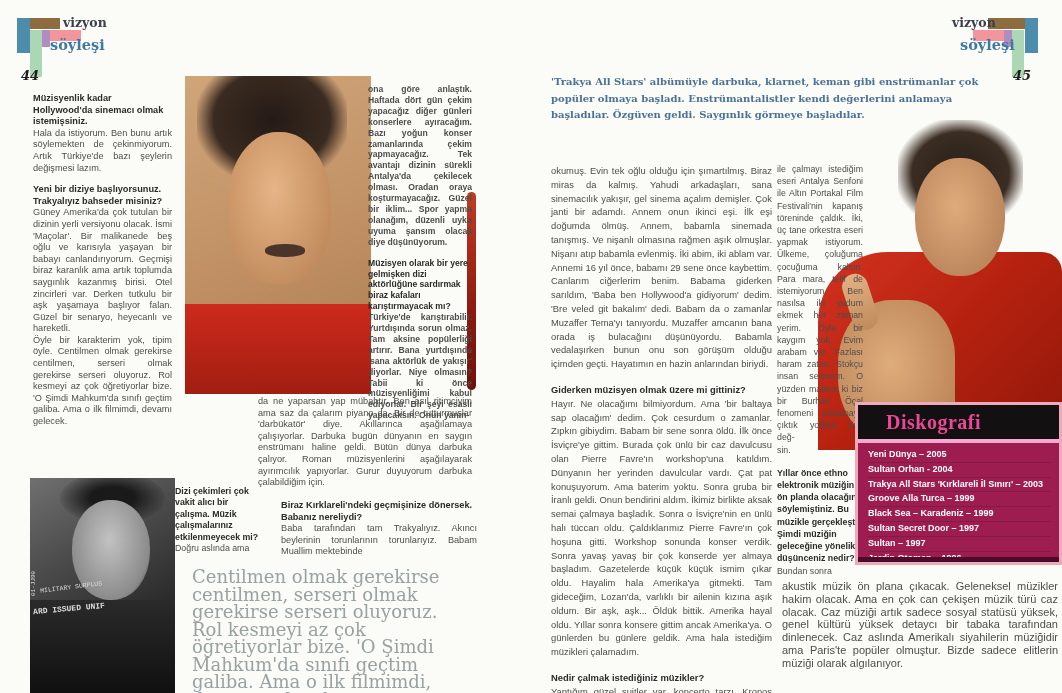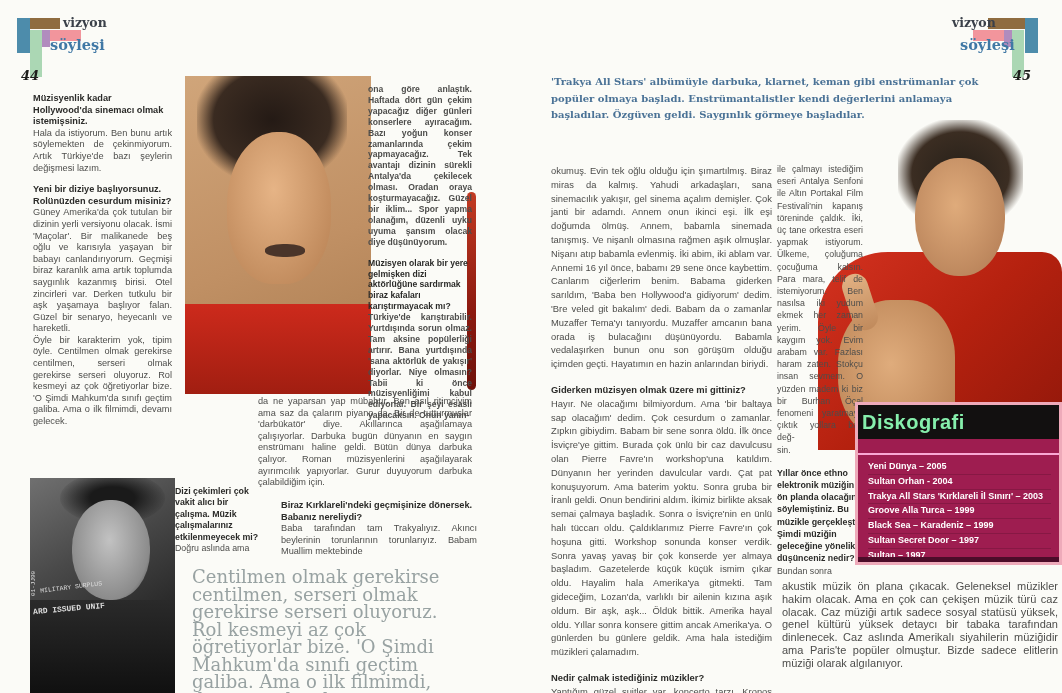--- a/index.html
+++ b/index.html
@@ -63,23 +63,23 @@
           background:linear-gradient(135deg,#d43220 0%,#b5210f 50%,#8f170a 100%);}
   .photoR-hand{position:absolute;left:838px;top:300px;width:117px;height:142px;z-index:2;
           border-radius:45% 40% 28% 45%;
           background:radial-gradient(ellipse at 45% 45%,#dfac7c 0%,#bd8658 80%);}
   .photoR-thumb{position:absolute;left:847px;top:273px;width:26px;height:58px;border-radius:13px;z-index:2;
           background:linear-gradient(180deg,#e2b183,#c08a5c);transform:rotate(-18deg);}
   
   .disko{position:absolute;left:855px;top:402px;width:207px;height:163px;z-index:6;
          border:3px solid #eeaaba;background:#9e1d50;box-sizing:border-box;overflow:hidden;}
   .disko-head{height:34px;background:#121010;display:flex;align-items:center;}
-  .disko-title{color:#86efac;font-weight:700;font-size:20px;letter-spacing:0.5px;padding-left:4px;
-               font-family:Liberation Sans, sans-serif;}
-  .disko-body{padding:5px 8px 0 10px;border-top:2px solid #f9a8d4;margin-top:14px;}
+  .disko-title{color:#ec4899;font-weight:700;font-size:20px;letter-spacing:0.5px;padding-left:28px;
+               font-family:Liberation Serif, serif;}
+  .disko-body{padding:5px 8px 0 10px;border-top:4px solid #f9a8d4;}
   .disko-item{color:#ffffff;font-weight:700;font-size:9px;line-height:13.8px;white-space:nowrap;
               border-bottom:1px solid rgba(0,0,0,0.14);}
   .disko-item:last-child{border-bottom:none;}
   .disko-footband{position:absolute;left:0;bottom:0;width:100%;height:5px;background:#4c0c29;}
   .bottom-para{position:absolute;left:782px;top:580px;width:276px;z-index:3;
                font-size:11px;line-height:12.8px;color:#4d4d4b;text-align:justify;}
 </style>
 </head>
 <body>
 
@@ -116,21 +116,21 @@
     <div class="face"></div>
     <div class="jacket"></div>
   </div>
   <span class="bw-txt" style="left:40px;top:584px;font-size:6.5px;transform:rotate(-7deg);">MILITARY SURPLUS</span>
   <span class="bw-txt" style="left:33px;top:604px;font-size:8px;font-weight:700;transform:rotate(-5deg);">ARD ISSUED UNIF</span>
   <span class="bw-txt" style="left:30px;top:596px;font-size:6px;transform:rotate(-90deg);transform-origin:left top;">01-JJ90</span>
 
   <div class="col" style="left:33px;top:93px;width:139px;">
       <div class="para q">Müzisyenlik kadar Hollywood'da sinemacı olmak istemişsiniz.</div>
       <div class="para a">Hala da istiyorum. Ben bunu artık söylemekten de çekinmiyorum. Artık Türkiye'de bazı şeylerin değişmesi lazım.</div>
-      <div class="para q">Yeni bir diziye başlıyorsunuz. Rolünüzden cesurdum misiniz?</div>
+      <div class="para q">Yeni bir diziye başlıyorsunuz. Trakyalıyız bahseder misiniz?</div>
       <div class="para a">Güney Amerika'da çok tutulan bir dizinin yerli versiyonu olacak. İsmi 'Maçolar'. Bir malikanede beş oğlu ve karısıyla yaşayan bir babayı canlandırıyorum. Geçmişi biraz karanlık ama artık toplumda saygınlık kazanmış birisi. Otel zincirleri var. Derken tutkulu bir aşk yaşamaya başlıyor falan. Güzel bir senaryo, heyecanlı ve hareketli.</div>
       <div class="para a">Öyle bir karakterim yok, tipim öyle. Centilmen olmak gerekirse centilmen, serseri olmak gerekirse serseri oluyoruz. Rol kesmeyi az çok öğretiyorlar bize. 'O Şimdi Mahkum'da sınıfı geçtim galiba. Ama o ilk filmimdi, devamı gelecek.</div>
     </div>
   <div class="col tight" style="left:368px;top:84px;width:104px;">
       <div class="para a">ona göre anlaştık. Haftada dört gün çekim yapacağız diğer günleri konserlere ayıracağım. Bazı yoğun konser zamanlarında çekim yapmayacağız. Tek avantajı dizinin sürekli Antalya'da çekilecek olması. Oradan oraya koşturmayacağız. Güzel bir iklim... Spor yapma olanağım, düzenli uyku uyuma şansım olacak diye düşünüyorum.</div>
       <div class="para q">Müzisyen olarak bir yere gelmişken dizi aktörlüğüne sardırmak biraz kafaları karıştırmayacak mı?</div>
       <div class="para a">Türkiye'de karıştırabilir. Yurtdışında sorun olmaz. Tam aksine popülerliği artırır. Bana yurtdışında 'sana aktörlük de yakışır' diyorlar. Niye olmasın? Tabii ki önce müzisyenliğimi kabul ediyorlar. Bir şeyi esaslı yapacaksın. Onun yanın-</div>
     </div>
   <div class="col" style="left:258px;top:396px;width:214px;">
       <div class="para a">da ne yaparsan yap mübahtır. Ben asıl ritimciyim ama saz da çalarım piyano da. Bir de tutturmuşlar 'darbükatör' diye. Akıllarınca aşağılamaya çalışıyorlar. Darbuka bugün dünyanın en saygın enstrümanı haline geldi. Bütün dünya darbuka çalıyor. Roman müzisyenlerini aşağılayarak ayırımcılık yapıyorlar. Gurur duyuyorum darbuka çalabildiğim için.</div>

